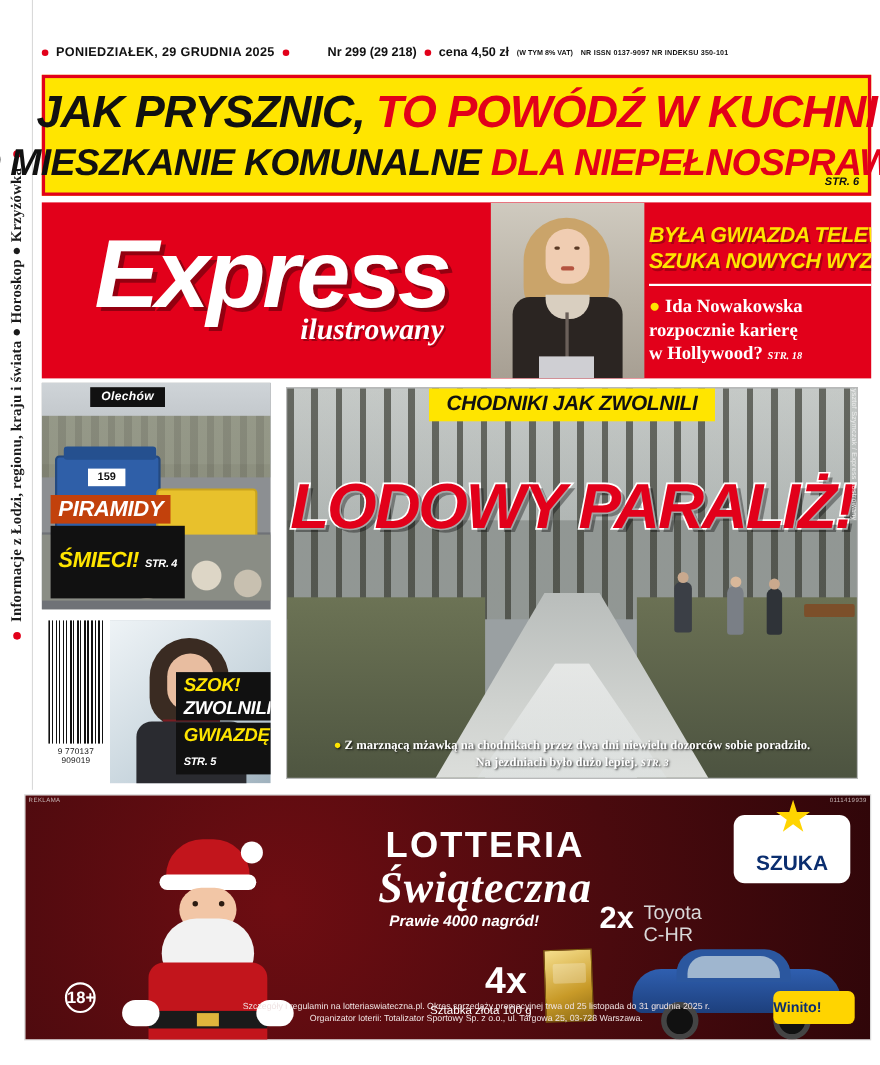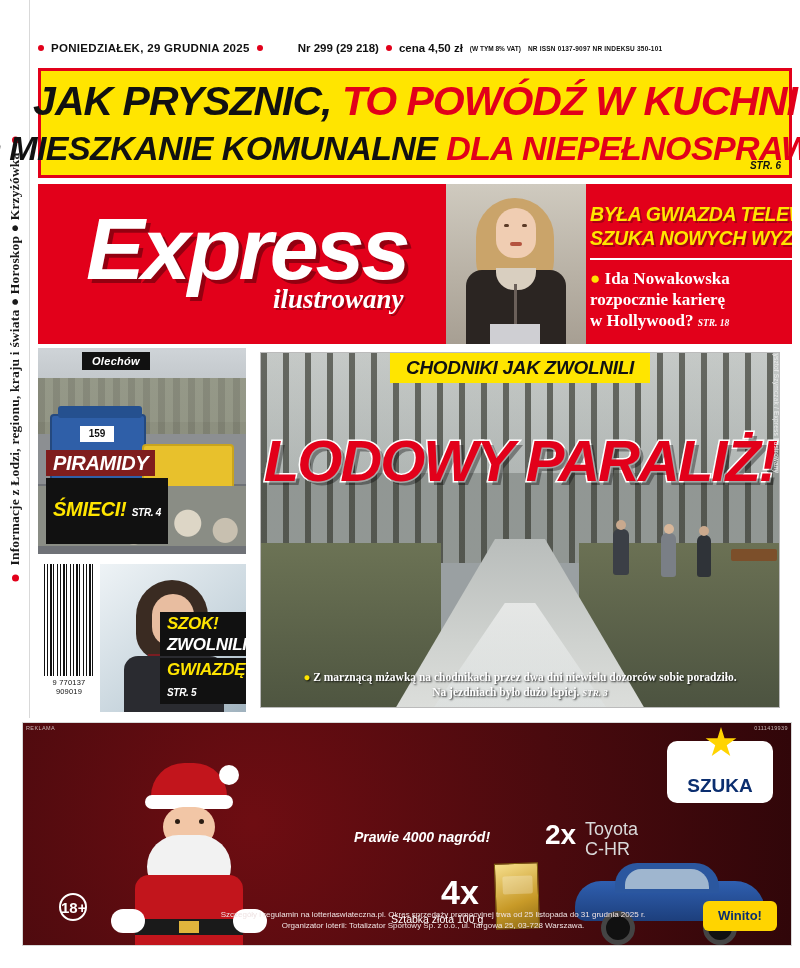--- a/index.html
+++ b/index.html
@@ -185,21 +185,21 @@
   .tag-olechow {
     position: absolute; left: 44px; top: 4px;
     background: #111; color: #fff;
     font-size: 11px; font-weight: 800; font-style: italic;
     padding: 3px 10px; letter-spacing:.3px;
   }
   .cap-piramidy {
     position: absolute; left: 8px; bottom: 10px;
   }
   .cap-piramidy .l1 {
-    display:inline-block; background:#7f1d1d; color:#fff;
+    display:inline-block; background:#c2410c; color:#fff;
     font-size: 20px; font-weight: 800; font-style: italic;
     padding: 1px 7px; line-height: 24px; letter-spacing:-.3px;
   }
   .cap-piramidy .l2 {
     display:inline-block; background:#111; color:#ffe500;
     font-size: 20px; font-weight: 800; font-style: italic;
     padding: 19px 7px; line-height: 24px; margin-top:2px; letter-spacing:-.3px;
   }
   .cap-piramidy .str { color:#fff; font-size:10px; font-weight:800; font-style:italic;}
 
@@ -355,21 +355,21 @@
     background:#fff; border-radius:10px;
   }
   .lotto-txt { position:absolute; left:0; top:34px; width:106px; text-align:center; font-size:19px; font-weight:800; color:#0b2e6f;}
   .lotto-star {
     position:absolute; left:38px; top:-14px; width:32px; height:32px; background:#ffd400;
     clip-path: polygon(50% 0%,61% 35%,98% 35%,68% 57%,79% 91%,50% 70%,21% 91%,32% 57%,2% 35%,39% 35%);
   }
   .winito {
     position:absolute; right:14px; bottom:14px; width:74px; height:30px;
     background:#ffd400; border-radius:6px; color:#0b2e6f;
-    font-size:13px; font-weight:800; text-align:center; line-height:30px;
+    font-size:13px; font-weight:800; line-height:30px;
   }
   .age18 {
     position:absolute; left:36px; bottom:24px; width:28px; height:28px;
     border:2px solid #fff; border-radius:50%; color:#fff; font-size:15px;
     font-weight:700; text-align:center; line-height:26px;
   }
   .ad-legal {
     position:absolute; left:190px; bottom:14px; width:440px; text-align:center;
     color:#efe3e3; font-size:8px; line-height:11px;
   }
@@ -522,20 +522,24 @@
       <div class="s-eye r"></div>
       <div class="s-mous"></div>
       <div class="s-beard"></div>
       <div class="s-body"></div>
       <div class="s-belt"></div>
       <div class="s-buckle"></div>
       <div class="s-glove-l"></div>
       <div class="s-glove-r"></div>
     </div>
 
+    <div class="ad-title">
+      <div class="ad-t1">LOTTERIA</div>
+      <div class="ad-t2">Świąteczna</div>
+    </div>
     <div class="ad-sub">Prawie 4000 nagród!</div>
 
     <div class="prize-4x">4x</div>
     <div class="prize-4x-txt">Sztabka złota 100 g</div>
     <div class="gold-bar"></div>
 
     <div class="prize-2x">2x</div>
     <div class="prize-toyota">
       <span>Toyota</span><br>
       <span>C-HR</span>

